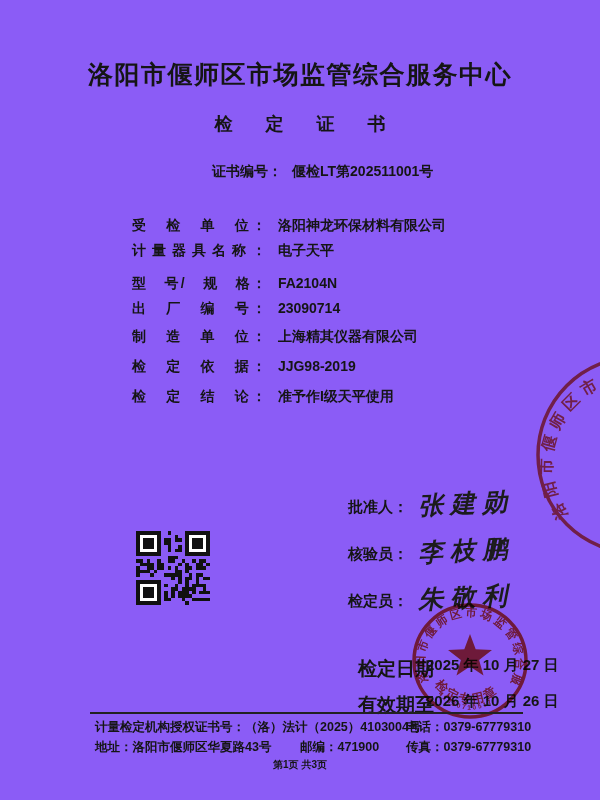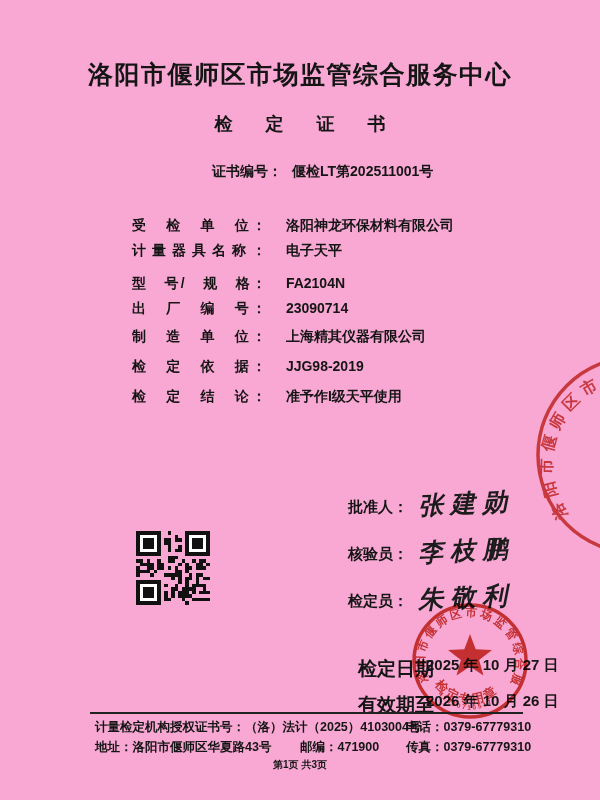--- a/index.html
+++ b/index.html
@@ -1,39 +1,39 @@
 <!DOCTYPE html>
 <html><head>
 <meta charset="utf-8">
 <style>
   html,body{margin:0;padding:0;background:#888;}
   .page{
     position:relative;width:600px;height:800px;margin:0 auto;
-    background:#f9a8d4;overflow:hidden;
+    background:#8b5cf6;overflow:hidden;
     font-family:"Liberation Sans","DejaVu Sans",sans-serif;
     color:#151515;
   }
   .abs{position:absolute;}
   .org-title{
     top:58px;left:0;width:600px;text-align:center;
     font-size:25px;font-weight:bold;letter-spacing:1.5px;white-space:nowrap;
   }
   .doc-title{
     top:112px;left:0;width:600px;text-align:center;
     font-size:18px;font-weight:bold;letter-spacing:14px;text-indent:14px;white-space:nowrap;
   }
   .cert-line{top:163px;left:212px;font-size:14px;font-weight:bold;white-space:nowrap;}
   .cert-line .lbl{margin-right:10px;}
   .field-row{position:absolute;left:132px;white-space:nowrap;font-size:14px;font-weight:bold;}
   .field-label{
     display:inline-block;width:134px;
     text-align:justify;text-align-last:justify;-moz-text-align-last:justify;
     vertical-align:top;
   }
-  .field-value{display:inline-block;margin-left:16px;vertical-align:top;}
+  .field-value{display:inline-block;margin-left:8px;vertical-align:top;}
   .sig-row{position:absolute;left:348px;font-size:15px;font-weight:bold;white-space:nowrap;}
   .sig-name{
     position:absolute;font-size:25px;font-weight:bold;font-style:italic;
     letter-spacing:7px;color:#1c1c1c;transform:rotate(-3deg);white-space:nowrap;
   }
   .date-row{position:absolute;left:358px;font-size:19px;font-weight:bold;white-space:nowrap;}
   .date-value{position:absolute;font-size:15px;font-weight:bold;white-space:nowrap;}
   .divider{top:712px;left:90px;width:433px;height:2px;background:#222;}
   .foot{font-size:12.5px;font-weight:bold;white-space:nowrap;}
   .page-info{top:758px;left:0;width:600px;text-align:center;font-size:10px;font-weight:bold;}

